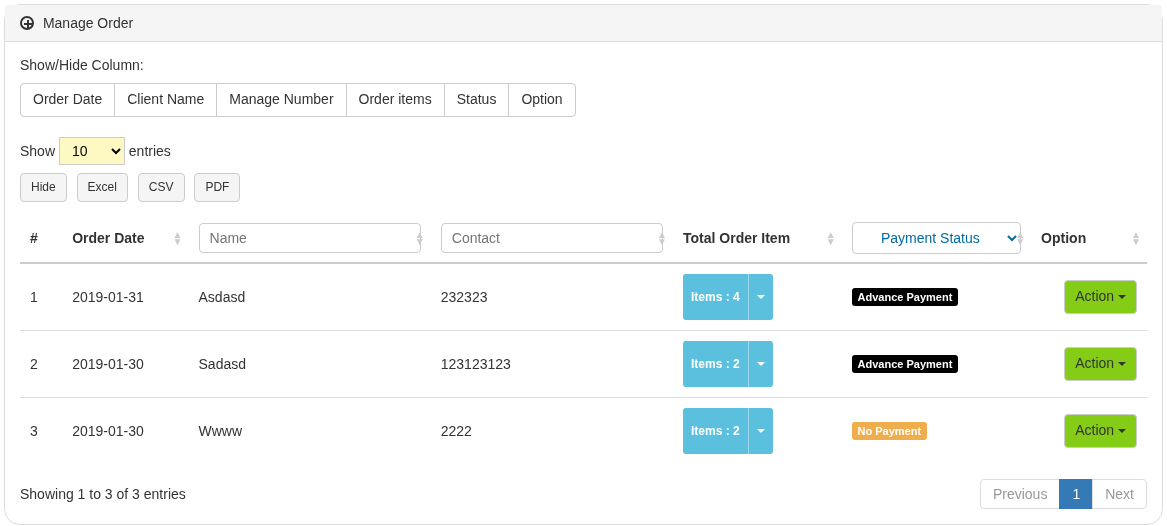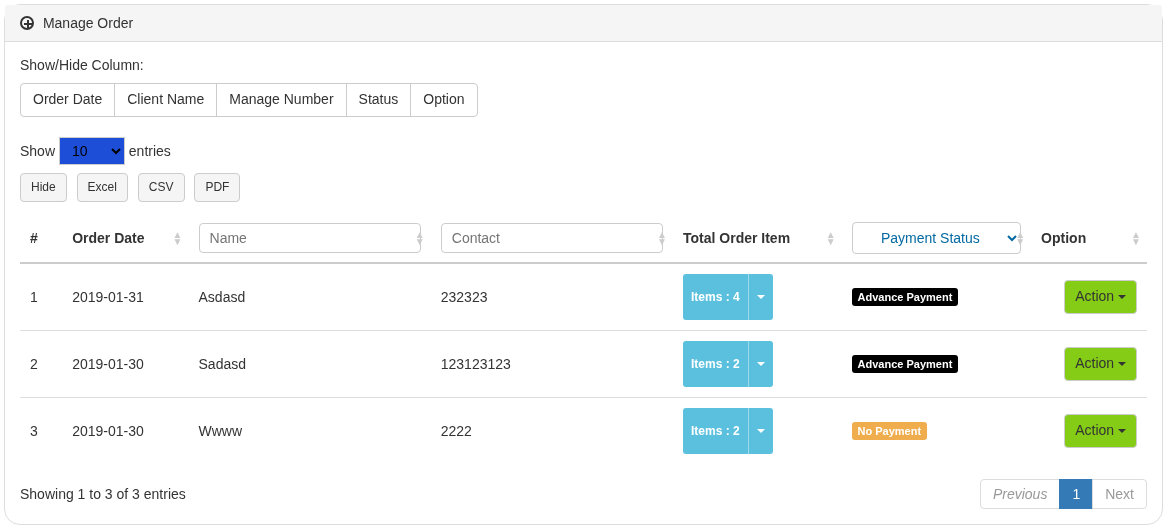--- a/index.html
+++ b/index.html
@@ -61,21 +61,21 @@
     border-radius: 4px;
     cursor: pointer;
     text-align: center;
   }
   .btn-sm { padding: 5px 10px; font-size: 12px; }
   .btn-default { background: #84cc16; }
 
   .length-row { margin-bottom: 8px; }
   .length-row select {
     border: 1px solid #ccc;
-    background: #1d4ed8;
+    background: #fef9c3;
     padding: 4px 20px 4px 8px;
     font-size: 14px;
     height: 28px;
   }
 
   .export-row { margin-bottom: 12px; }
   .export-row .btn { background: #f5f5f5; margin-right: 6px; }
 
   table.data {
     width: 100%;
@@ -173,21 +173,21 @@
     border-radius: 4px;
   }
   .pagination .pg {
     border: 1px solid #ddd;
     padding: 6px 12px;
     margin-left: -1px;
     color: #777;
     background: #fff;
     cursor: pointer;
   }
-  .pagination .pg:first-child { border-top-left-radius: 4px; border-bottom-left-radius: 4px; margin-left: 0; font-style: italic; }
+  .pagination .pg:first-child { border-top-left-radius: 4px; border-bottom-left-radius: 4px; margin-left: 0; }
   .pagination .pg:last-child  { border-top-right-radius: 4px; border-bottom-right-radius: 4px; }
   .pagination .pg.active { background: #337ab7; border-color: #337ab7; color: #fff; }
   .pagination .pg.disabled { color: #999; cursor: default; }
 
   th .form-control { font-weight: normal; }
   .col-opt { text-align: left; }
 </style>
 </head>
 <body>
 
@@ -196,20 +196,21 @@
     <span class="plus"></span>
     <span>Manage Order</span>
   </div>
   <div class="panel-body">
 
     <div class="colvis-label">Show/Hide Column:</div>
     <div class="btn-group-colvis">
       <button class="btn">Order Date</button>
       <button class="btn">Client Name</button>
       <button class="btn">Manage Number</button>
+      <button class="btn">Order items</button>
       <button class="btn">Status</button>
       <button class="btn">Option</button>
     </div>
 
     <div class="length-row">
       <span>Show</span>
       <select>
         <option>10</option>
       </select>
       <span>entries</span>

